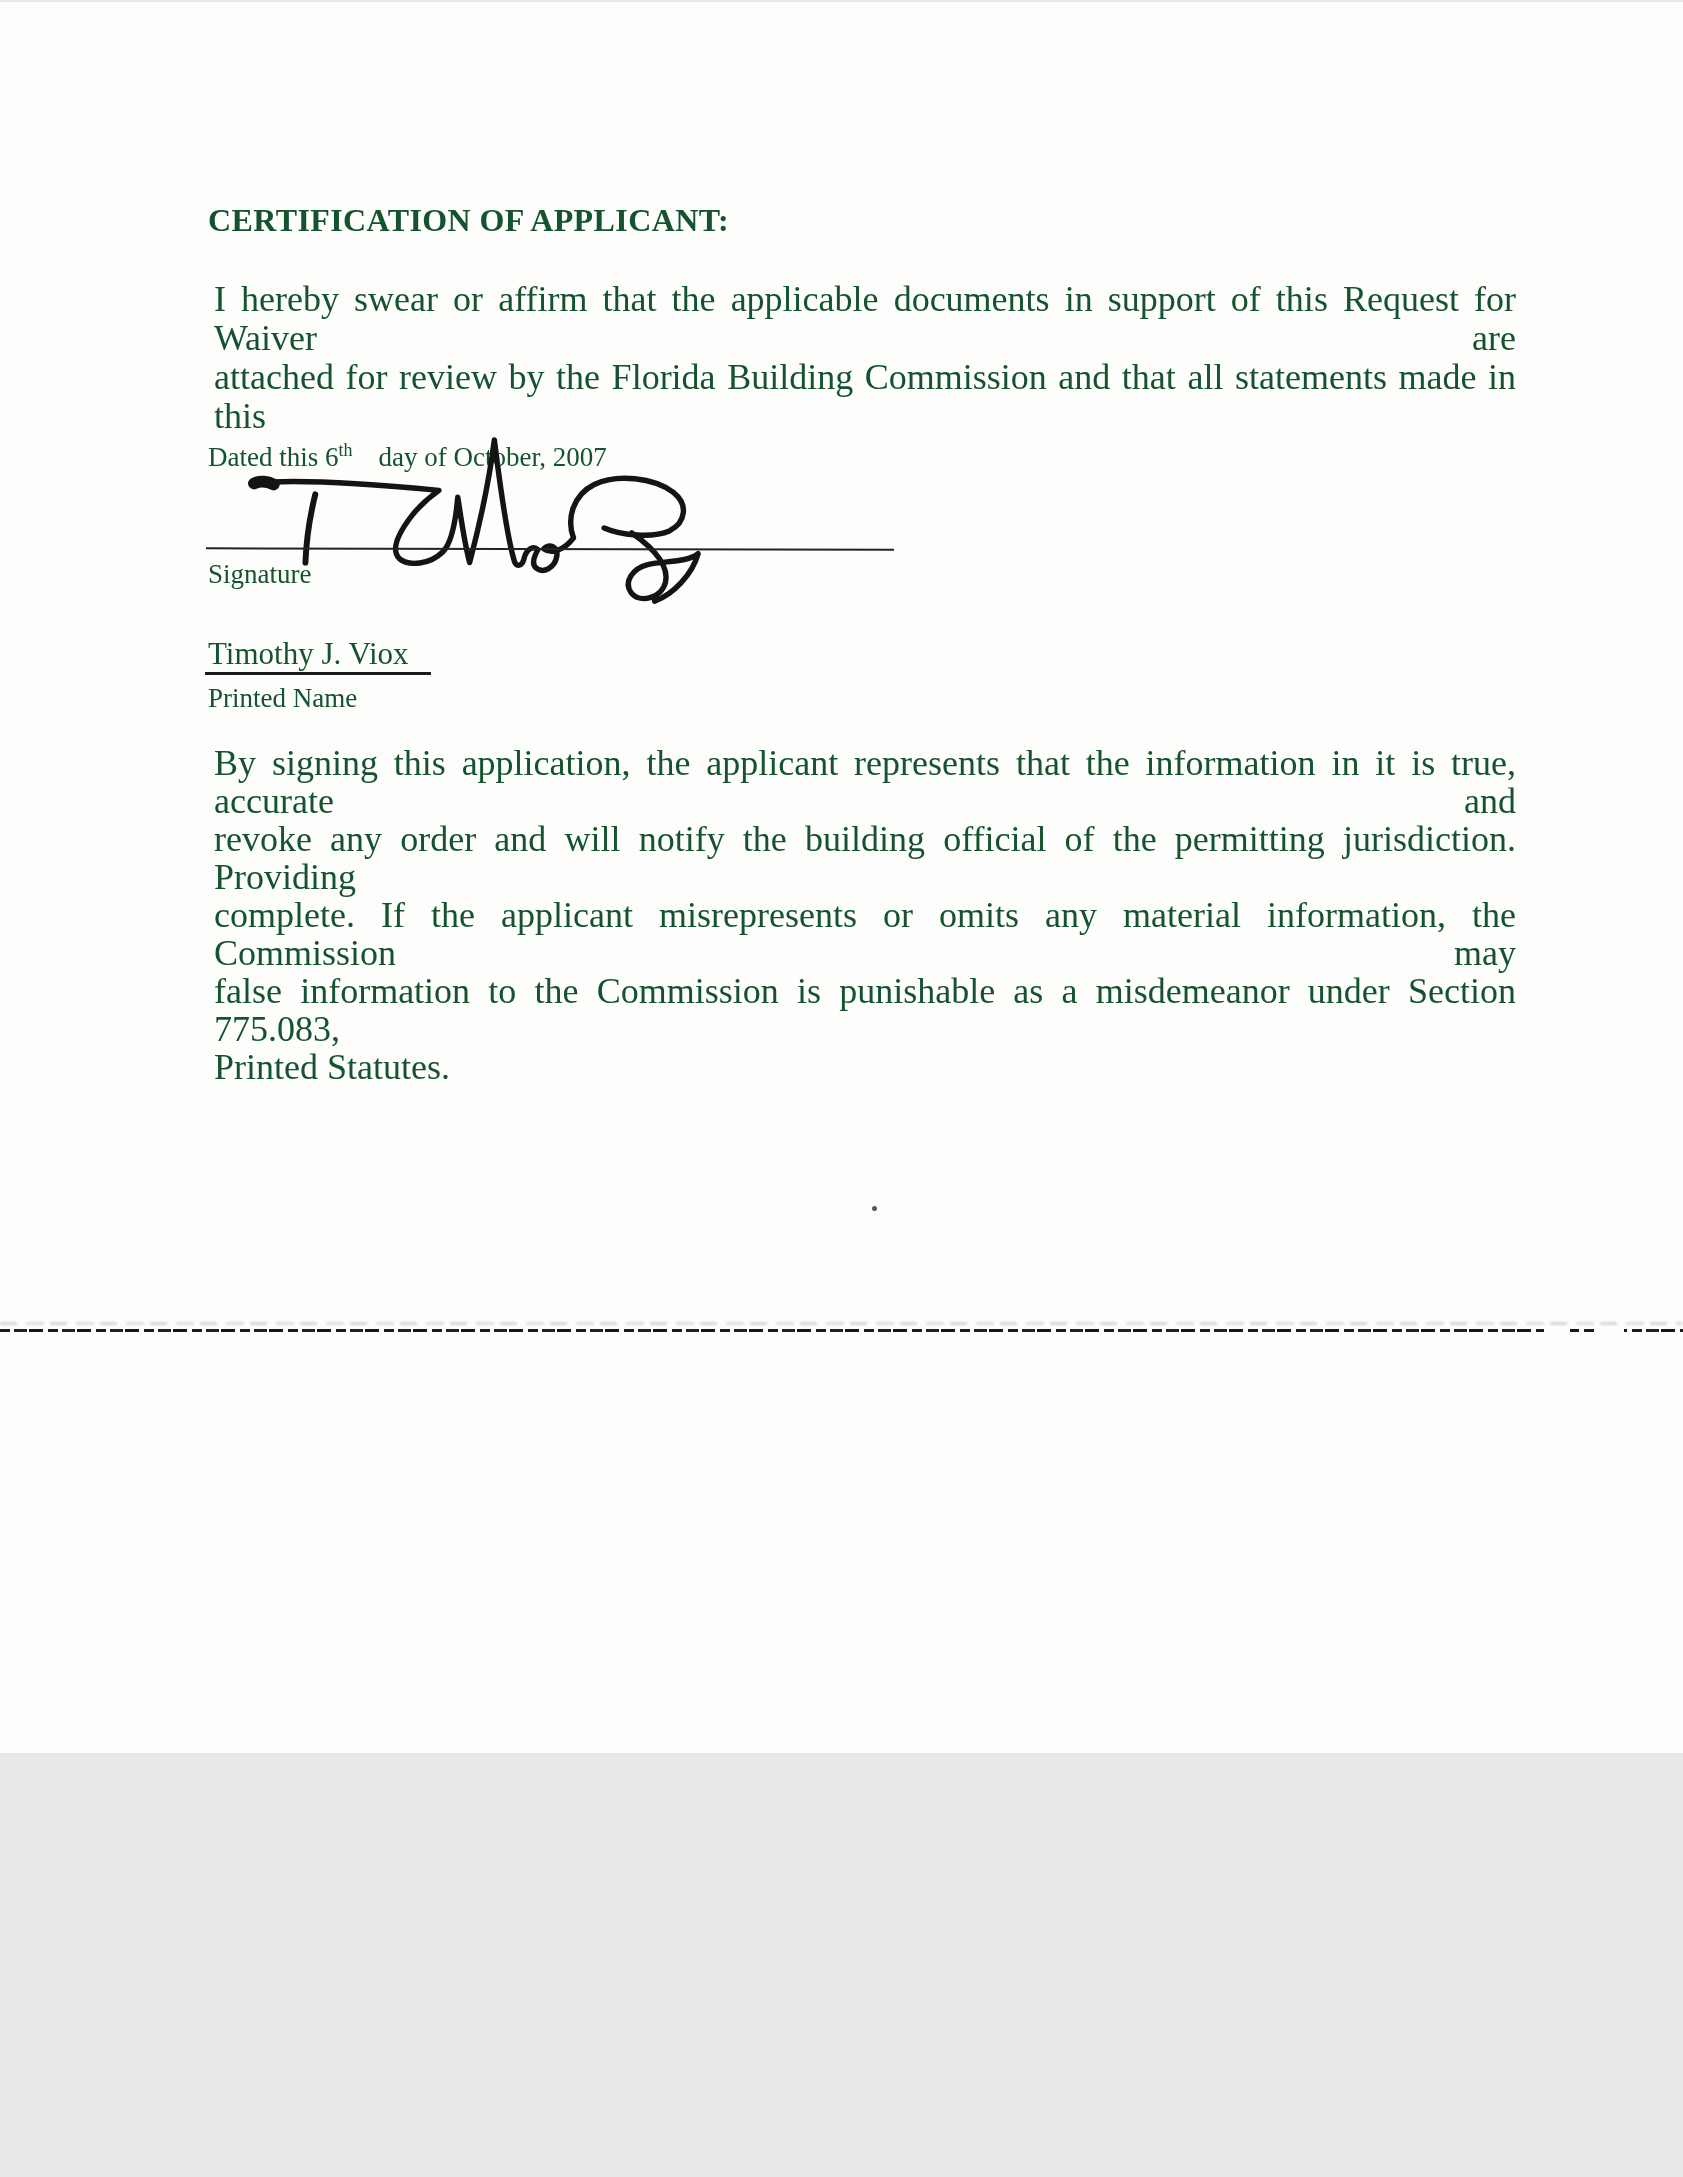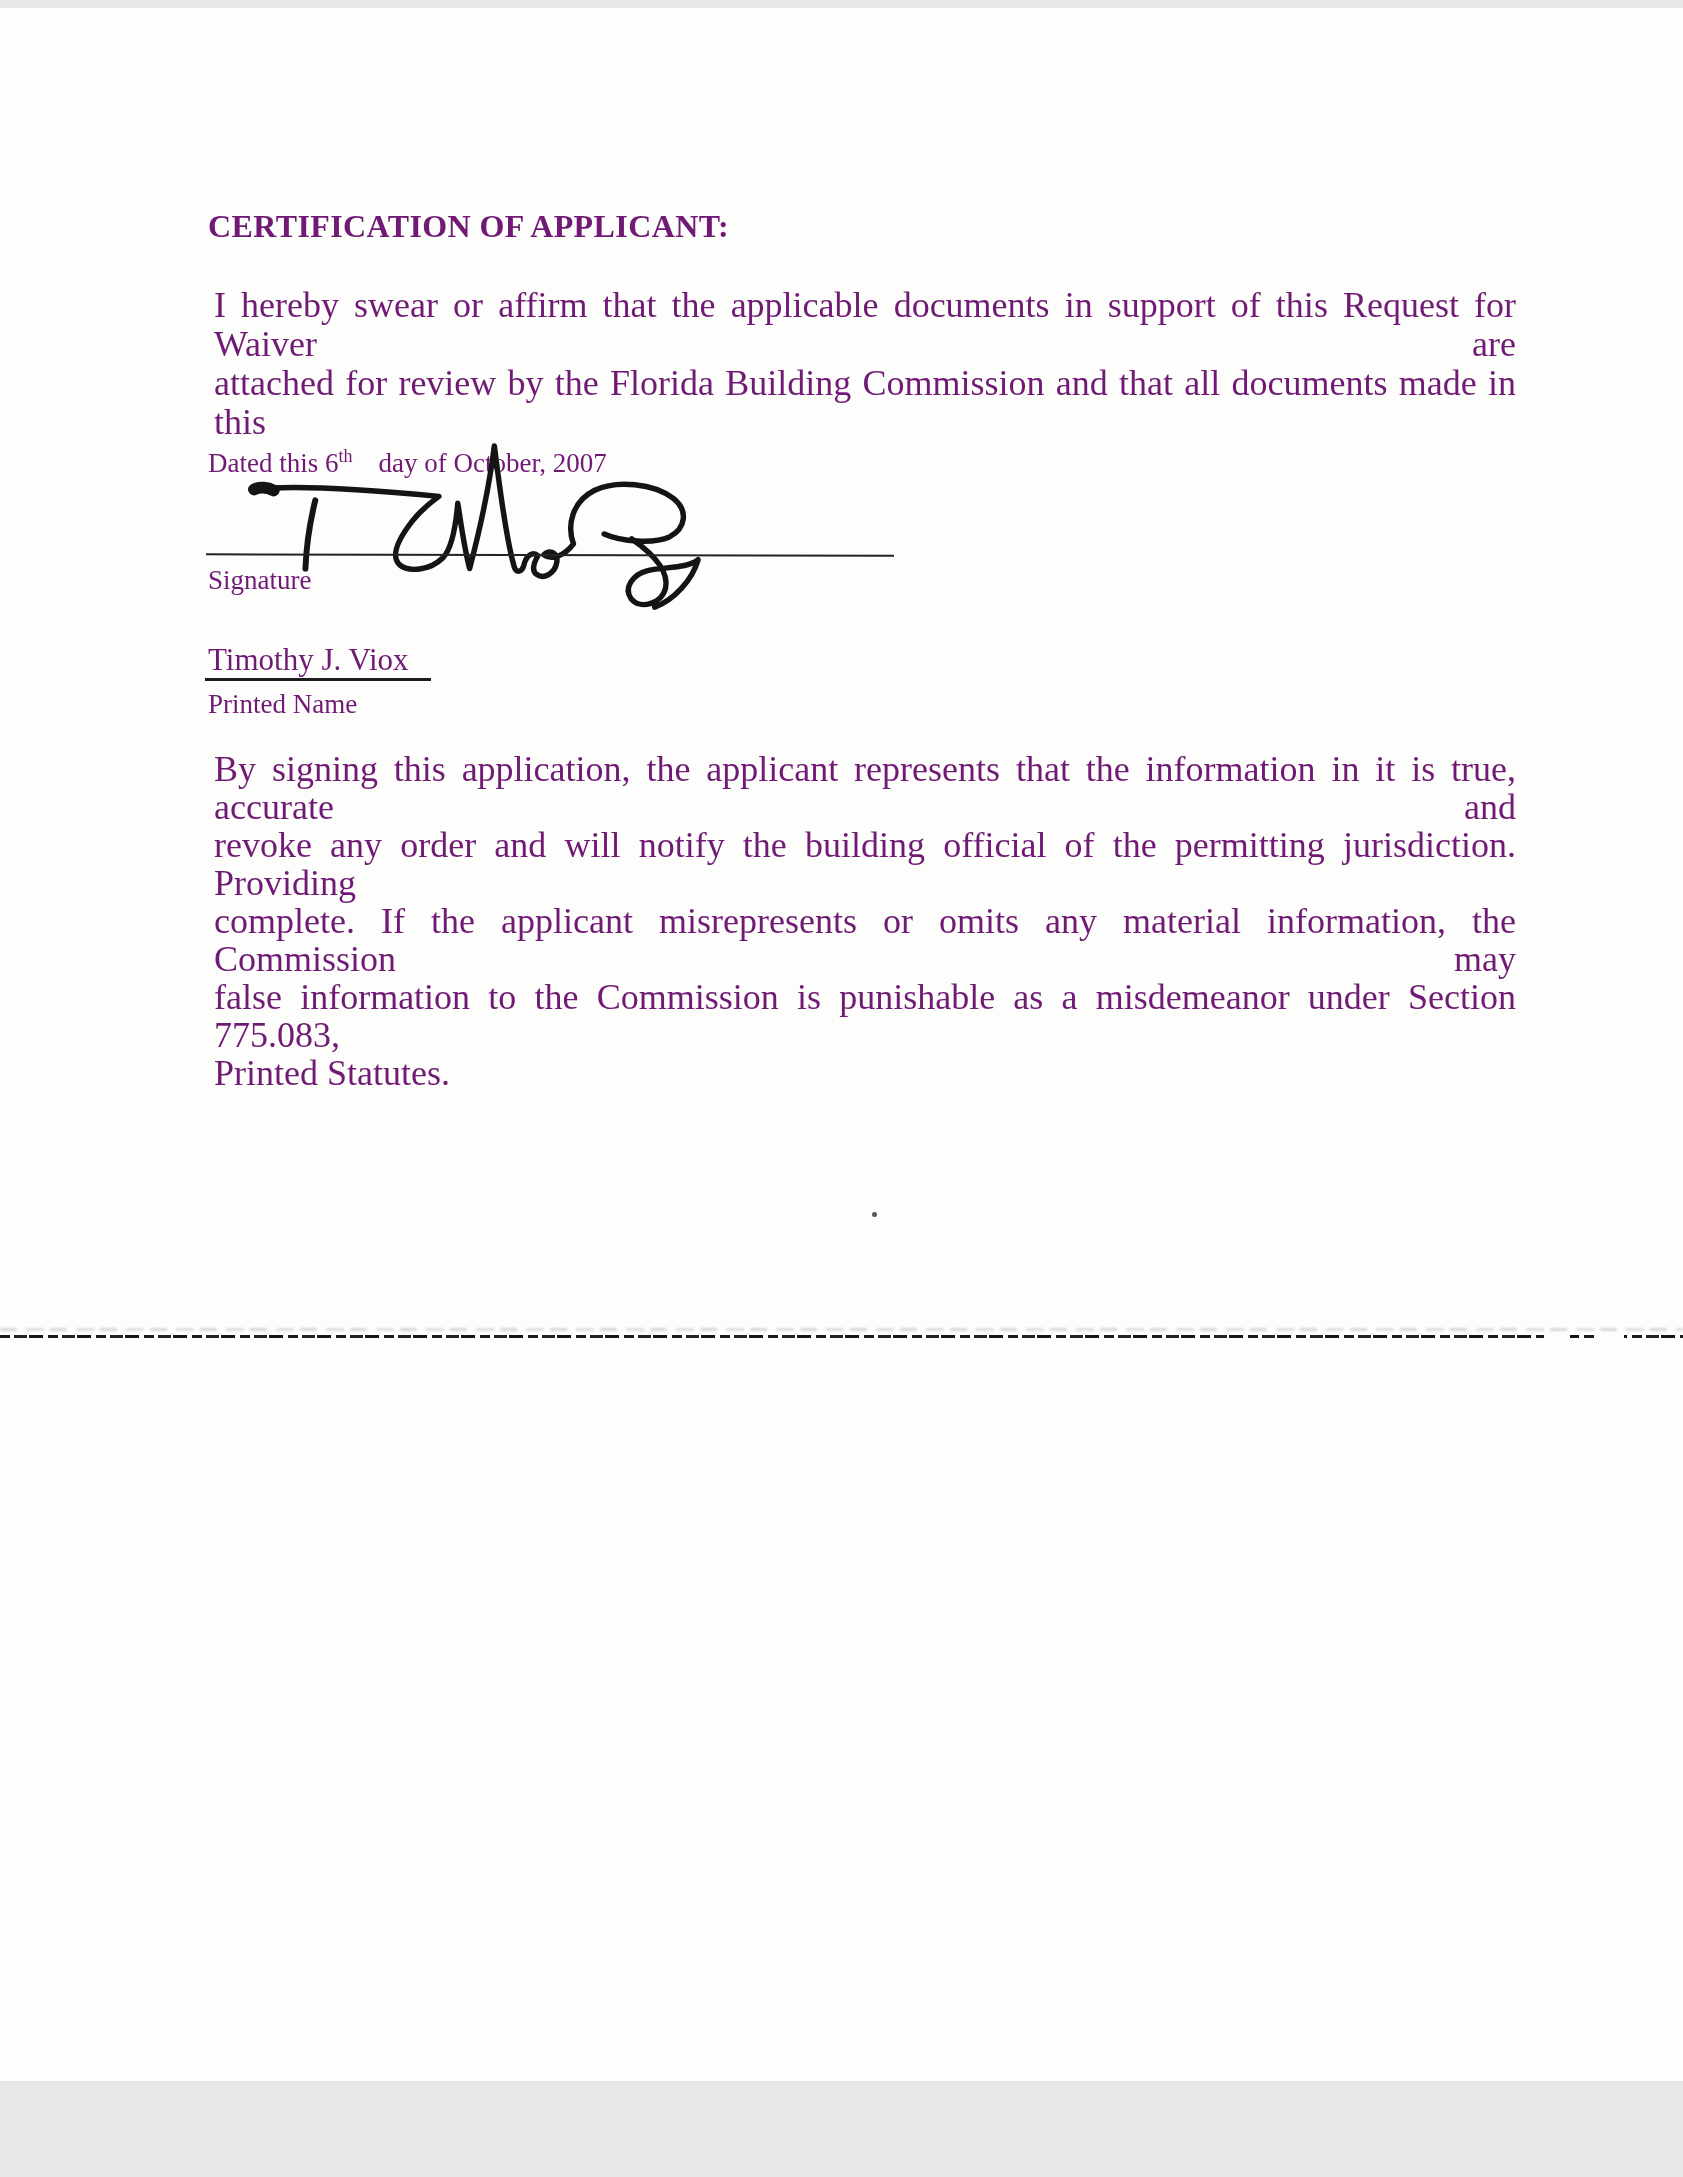--- a/index.html
+++ b/index.html
@@ -1,23 +1,23 @@
 <!DOCTYPE html>
 <html><head>
 <meta charset="utf-8">
 <style>
   html, body { margin: 0; padding: 0; background: #e8e8e8; }
   .page {
     position: relative;
     width: 1683px;
-    height: 2073px;
-    margin: 8px auto;
+    height: 1751px;
+    margin: 2px auto;
     background: #fdfdfc;
     font-family: "Liberation Serif", "DejaVu Serif", serif;
-    color: #701a75;
+    color: #14532d;
     overflow: hidden;
   }
   .abs { position: absolute; }
 
   .heading {
     left: 208px; top: 199px;
     font-size: 32px;
     font-weight: bold;
     letter-spacing: 0.4px;
     line-height: 38px;
@@ -118,21 +118,21 @@
 </style>
 </head>
 <body>
 
 <div class="page">
 
   <div class="abs heading">CERTIFICATION OF APPLICANT:</div>
 
   <div class="abs para para-1">
       <div class="jl">I hereby swear or affirm that the applicable documents in support of this Request for Waiver are</div>
-      <div class="jl">attached for review by the Florida Building Commission and that all documents made in this</div>
+      <div class="jl">attached for review by the Florida Building Commission and that all statements made in this</div>
     </div>
 
   <div class="abs date-line">
     <span>Dated this 6</span><sup>th</sup><span class="date-rest">day of October, 2007</span>
   </div>
 
   <svg class="abs sig-svg" width="470" height="183" viewBox="0 0 475 185" fill="none" xmlns="http://www.w3.org/2000/svg">
 
     <path d="M 8,50 C 14,47 22,48 28,51" stroke="#141414" stroke-width="12" stroke-linecap="round"></path>
 

